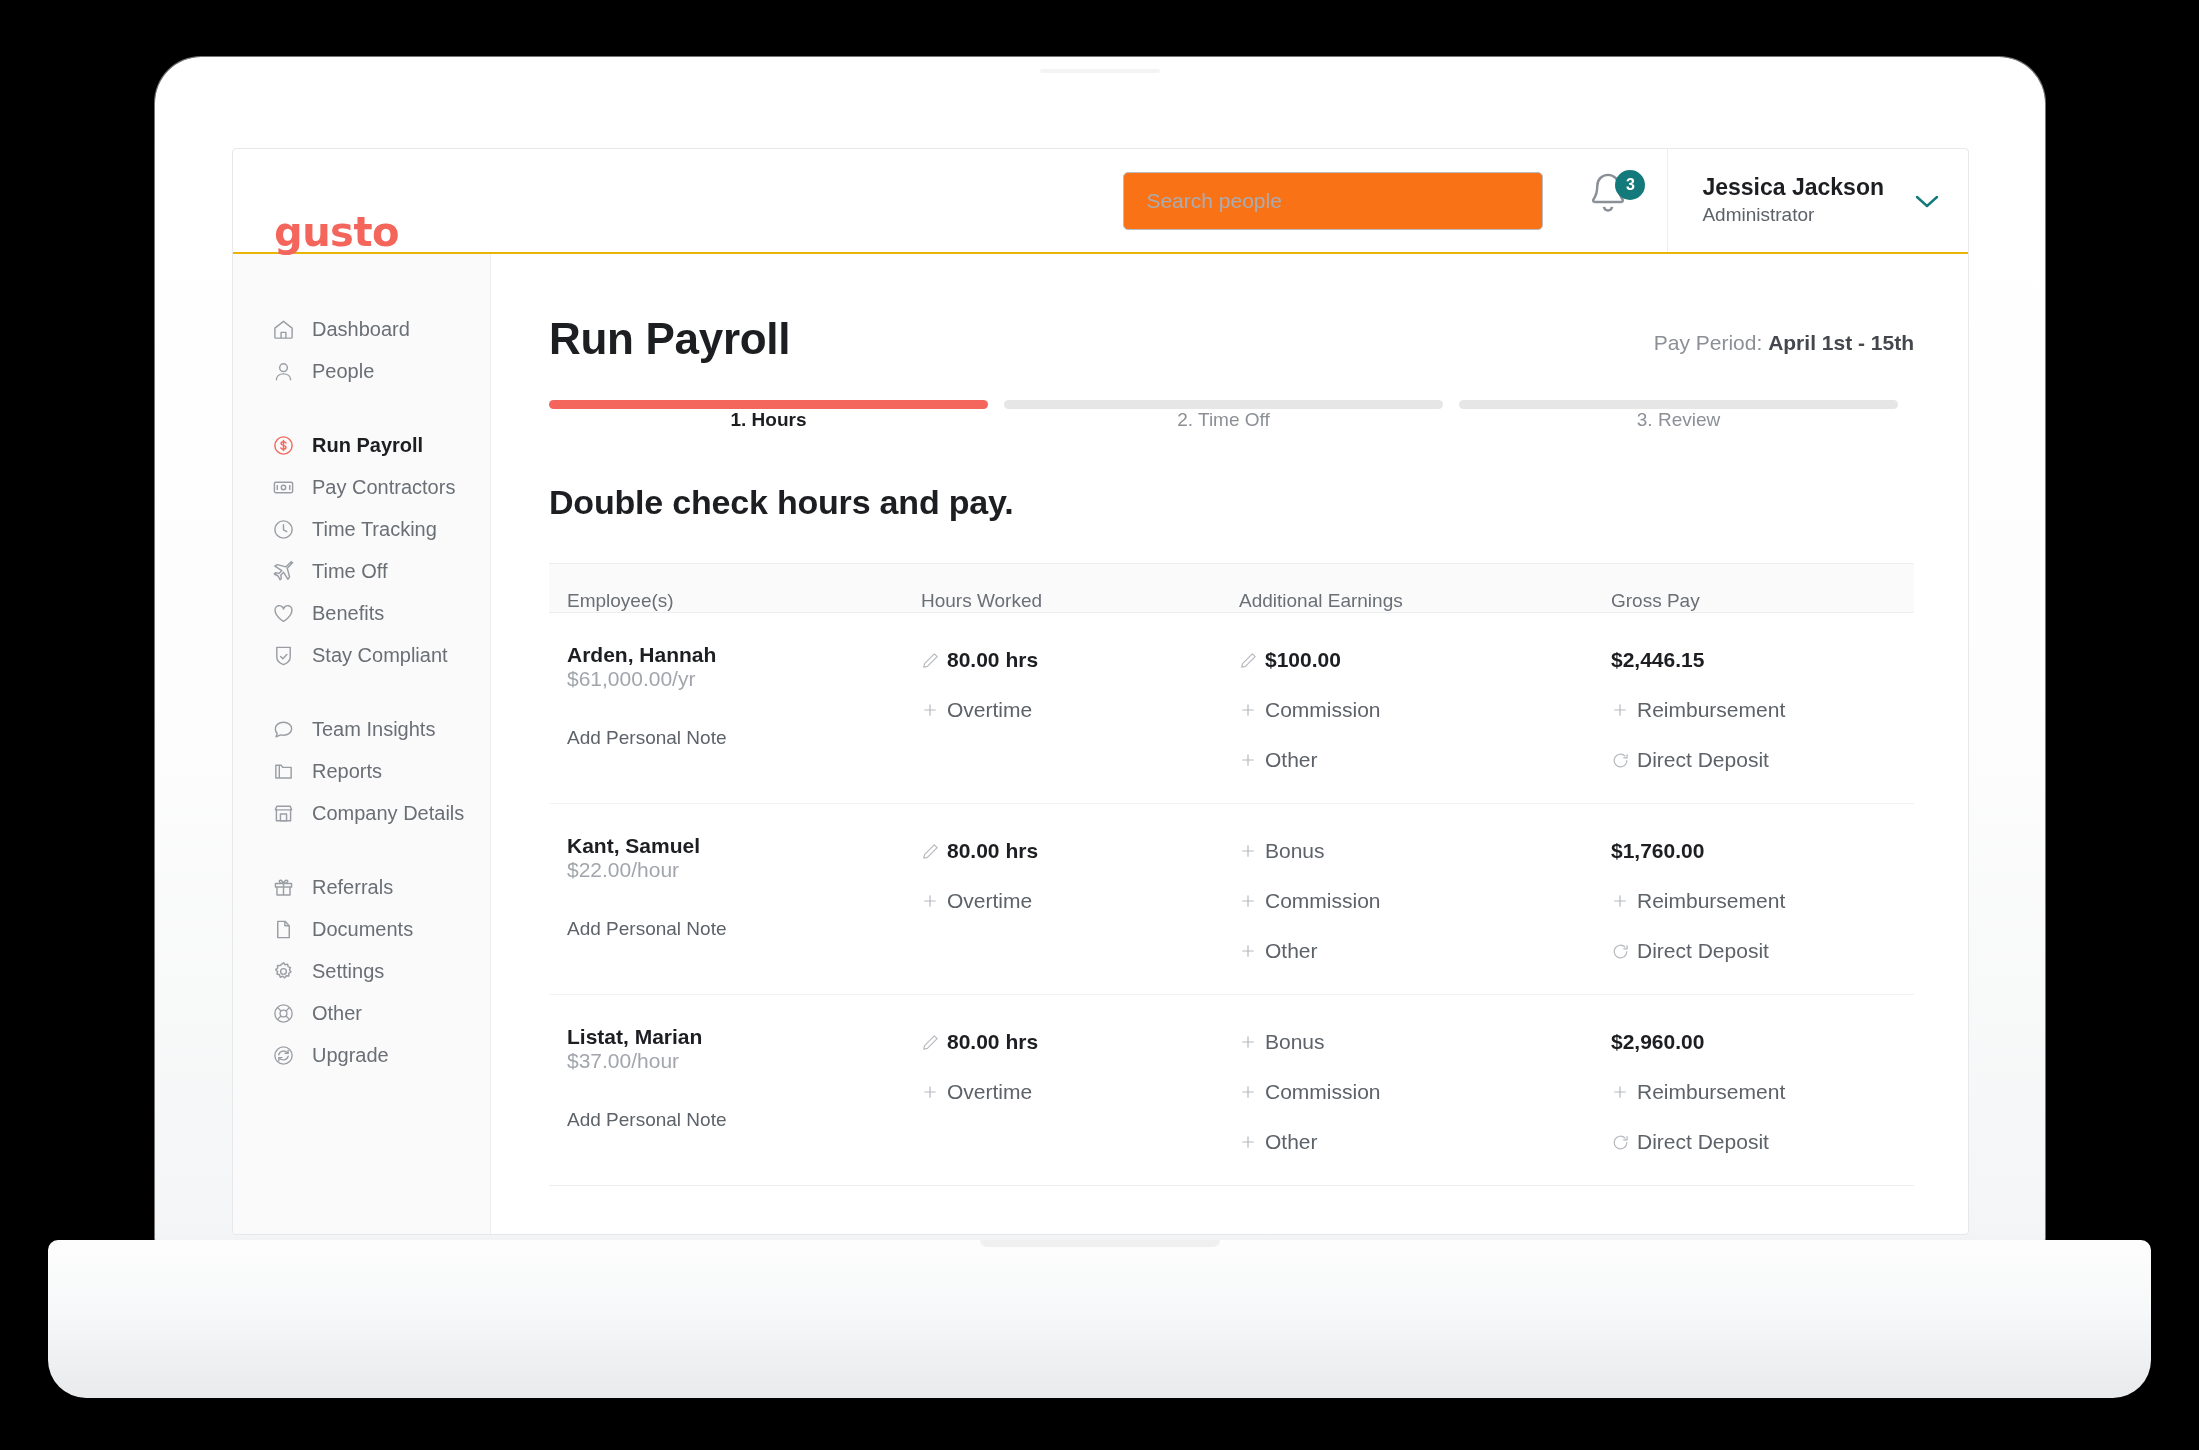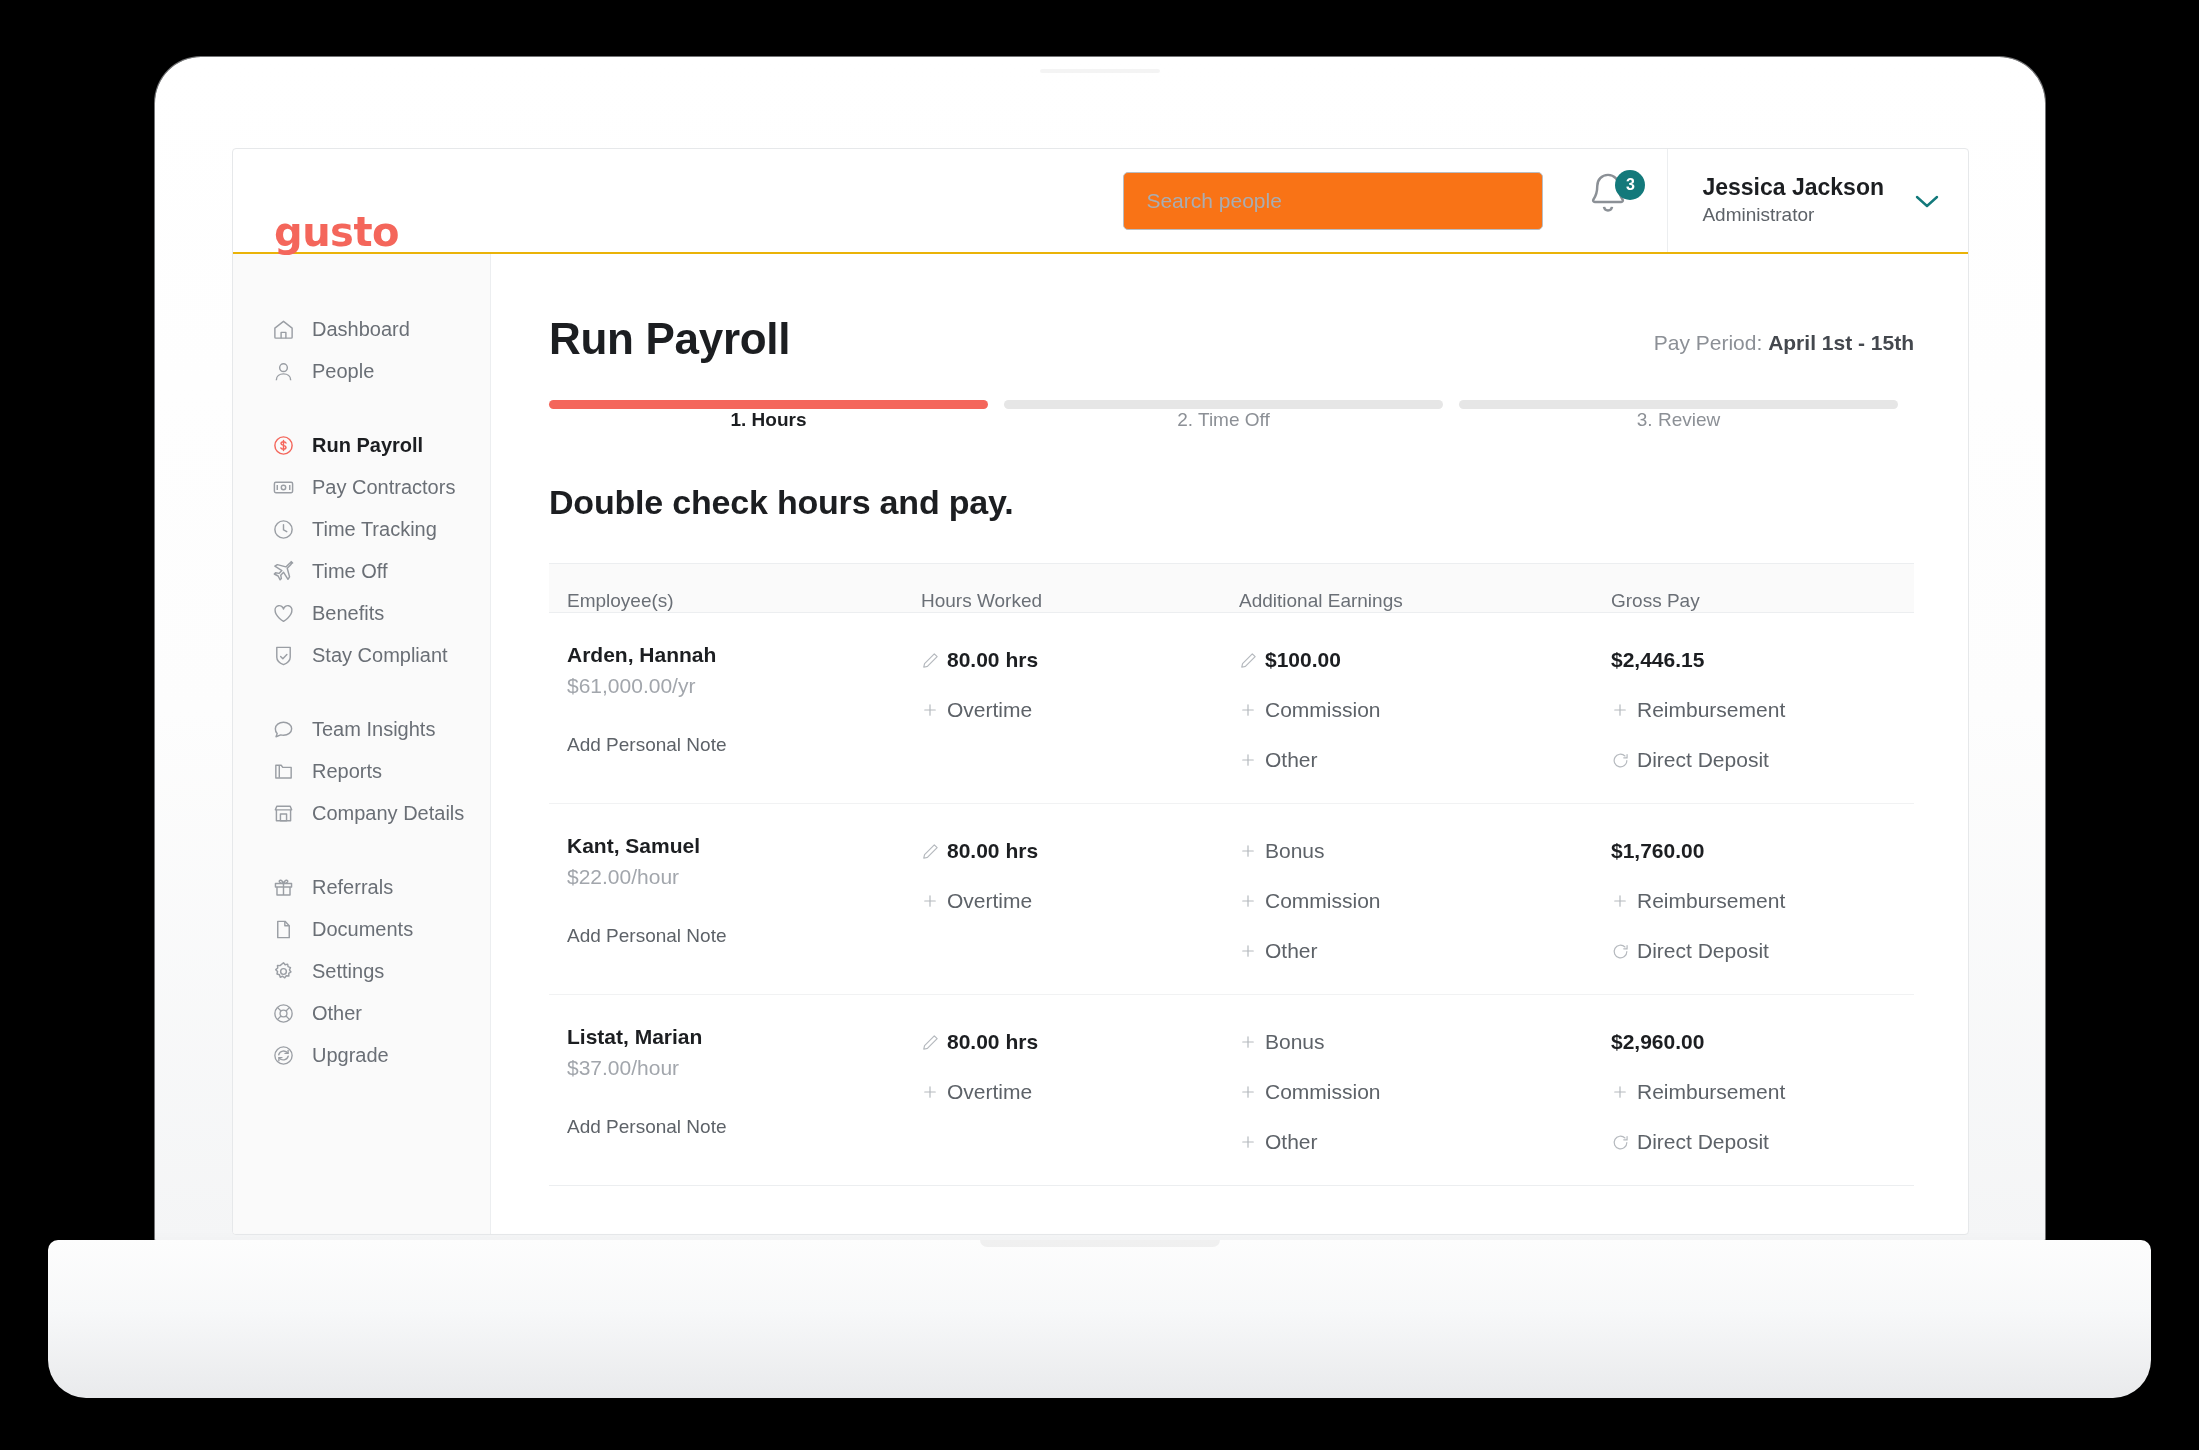--- a/index.html
+++ b/index.html
@@ -153,21 +153,21 @@
   .th { font-size: 19px; color: #6a6f76; }
   .c1 { width: 372px; padding-left: 18px; }
   .c2 { width: 318px; }
   .c3 { width: 372px; }
   .c4 { flex: 1; }
 
   .trow { display: flex; padding: 30px 0 26px 0; border-bottom: 1px solid #f1f2f3; }
   .trow:last-of-type { border-bottom: 1px solid #eceef0; }
 
   .emp-name { font-size: 21px; font-weight: 700; color: #1c1e21; }
-  .emp-rate { margin-top: 7px; font-size: 21px; color: #a2a6ac; }
+  .emp-rate { margin-top: 0; font-size: 21px; color: #a2a6ac; }
   .emp-note { margin-top: 36px; font-size: 19px; color: #5d6268; cursor: pointer; }
 
   .cellrow { display: flex; align-items: center; height: 34px; }
   .cellrow + .cellrow { margin-top: 16px; }
   .cellrow .gl { width: 26px; display: flex; align-items: center; color: #b5b9be; flex: none; }
   .val { font-size: 21px; font-weight: 700; color: #1c1e21; }
   .link-ghost { font-size: 21px; color: #5d6268; cursor: pointer; }
 
   svg { display: block; }
 </style>

